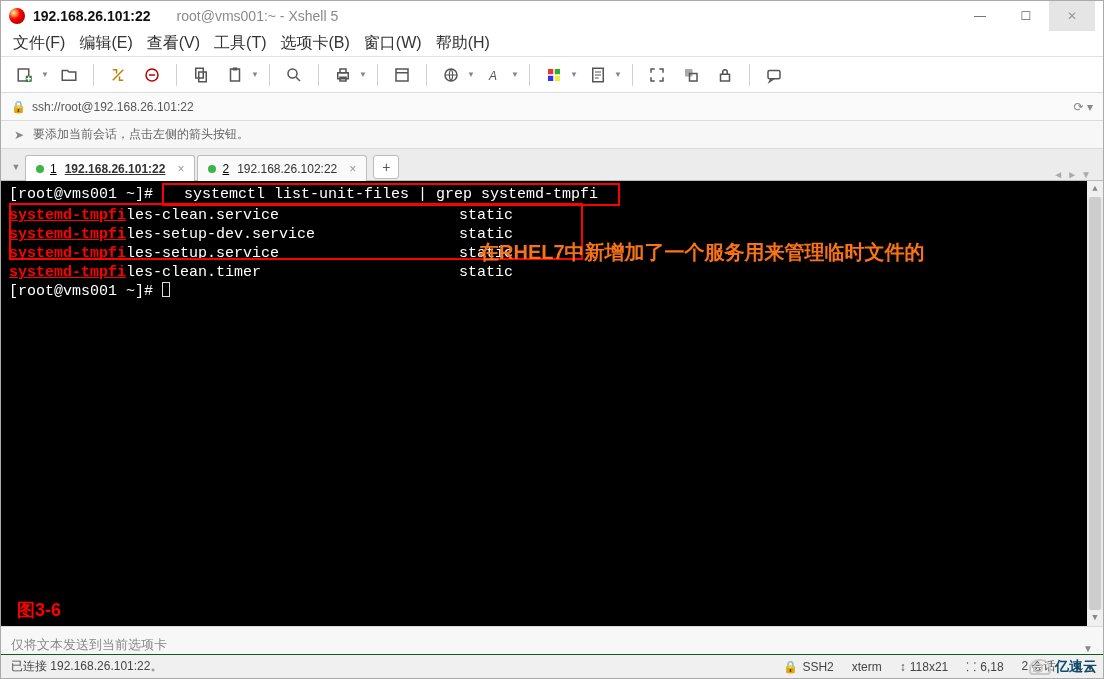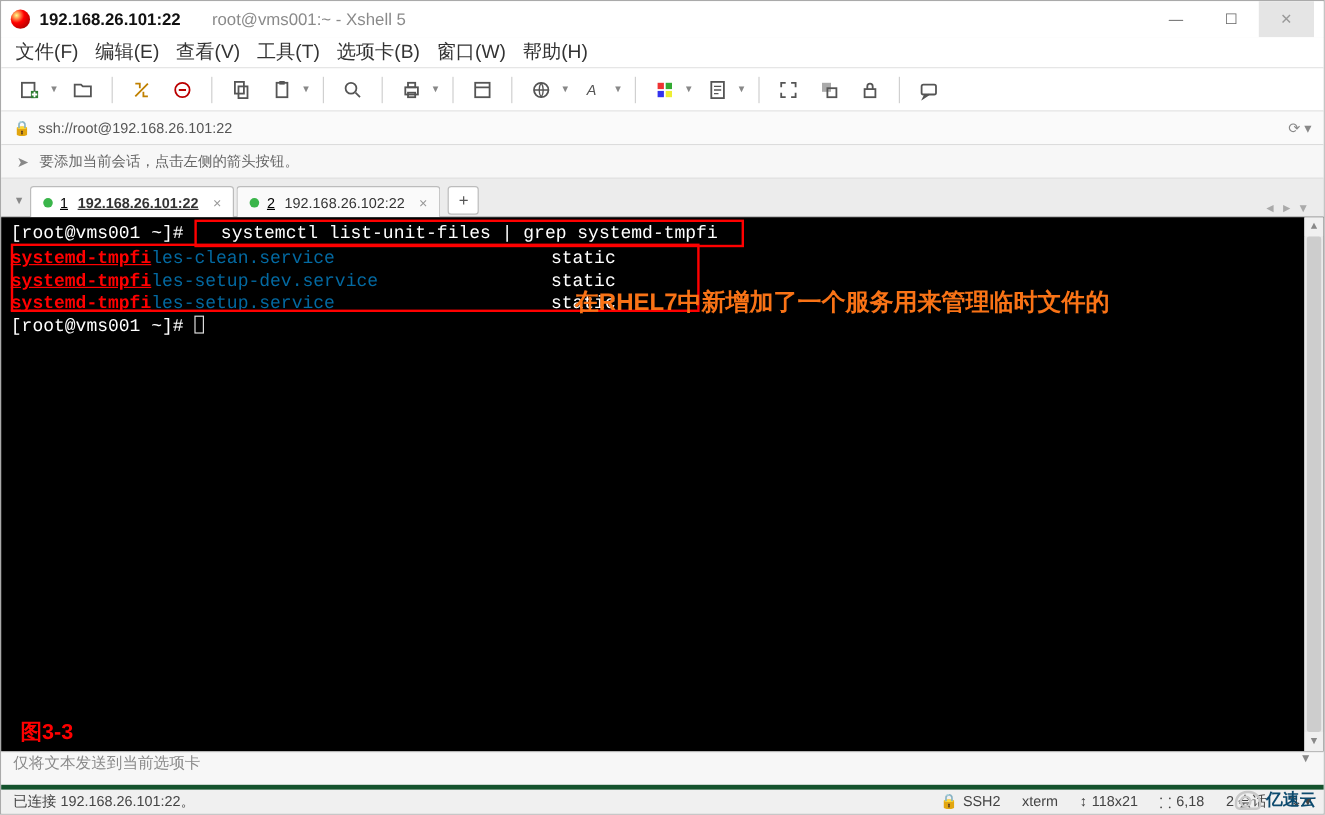--- a/index.html
+++ b/index.html
@@ -42,34 +42,34 @@
 .tab-add { width: 26px; height: 24px; border: 1px solid #bcbcbc; background: #fff; display: flex; align-items: center; justify-content: center; border-radius: 3px; margin-left: 4px; color: #555; font-size: 14px; position: relative; top: -1px; }
 .tab-nav { margin-left: auto; display: flex; gap: 4px; color: #aaa; font-size: 10px; align-items: center; padding-right: 6px; }
 
 .terminal { flex: 1; background: #000; color: #fff; font-family: "Consolas","Courier New",monospace; font-size: 15px; line-height: 19px; padding: 0; position: relative; overflow: hidden; }
 .term-inner { position: absolute; left: 8px; top: 2px; right: 18px; }
 .term-line { white-space: pre; }
 .prompt { color: #fff; }
 .cmd-highlight { border: 2px solid #f00; display: inline-block; padding: 0 20px; background: #000; color: #fff; }
 .red-strip { position: absolute; left: 8px; top: 22px; width: 574px; height: 57px; border: 2px solid #f00; pointer-events: none; }
 .service-red { color: #f00; text-decoration: underline; font-weight: bold; }
-.service-white { color: #0369a1; }
+.service-white { color: #ffffff; }
 .static { color: #fff; margin-top: 30px; }
 .annotation { position: absolute; left: 478px; top: 62px; color: #f97316; font-family: Liberation Sans, sans-serif; font-size: 20px; font-weight: bold; }
 .fig-label { position: absolute; left: 16px; bottom: 6px; color: #f00; font-family: SimSun, Arial; font-size: 18px; font-weight: bold; }
 .cursor { display: inline-block; width: 8px; height: 15px; border: 1px solid #dcdcdc; vertical-align: -2px; }
 .term-scroll { position: absolute; right: 0; top: 0; bottom: 0; width: 16px; background: #f0f0f0; }
 .term-scroll .sbtn { height: 16px; background: #f0f0f0; color: #888; font-size: 9px; display: flex; align-items: center; justify-content: center; }
 .term-scroll .track { position: absolute; top: 16px; bottom: 16px; left: 0; right: 0; background: #eaeaea; }
 .term-scroll .thumb { position: absolute; left: 2px; right: 2px; top: 0; bottom: 0; background: #cdcdcd; border-radius: 2px; }
 
-.sendbar { height: 28px; display: flex; align-items: flex-start; padding: 0 10px; background: #f7f7f7; border-top: 1px solid #dcdcdc; color: #8a8a8a; font-size: 13px; gap: 33px; }
+.sendbar { height: 28px; display: flex; align-items: flex-end; padding: 0 10px; background: #f7f7f7; border-top: 1px solid #dcdcdc; color: #8a8a8a; font-size: 13px; gap: 33px; }
 .sendbar .sb-dd { margin-left: auto; color: #888; font-size: 10px; }
 
-.statusbar { height: 24px; display: flex; align-items: center; padding: 0 10px; background: #f0f0f0; border-top: 4px solid #14532d; color: #444; font-size: 12px; gap: 18px; }
+.statusbar { height: 24px; display: flex; align-items: center; padding: 0 10px; background: #f0f0f0; border-top: 1px solid #14532d; color: #444; font-size: 12px; gap: 18px; }
 .statusbar .conn { flex: 0 0 auto; }
 .statusbar .spacer { flex: 1; }
 .statusbar .cell { display: flex; align-items: center; gap: 4px; }
 .statusbar .lock { color: #8a8a8a; }
 
 .watermark { position: absolute; right: 6px; bottom: 2px; display: flex; align-items: center; gap: 4px; color: #0c4a6e; font-size: 14px; font-weight: bold; pointer-events: none; }
 .watermark .wm-icon { width: 22px; height: 16px; border: 2px solid #c8c8c8; border-radius: 10px 10px 4px 4px; position: relative; }
 .watermark .wm-icon::before { content: ""; position: absolute; width: 6px; height: 6px; border: 2px solid #c8c8c8; border-radius: 50%; left: 2px; top: 2px; }
 </style>
 </head>
@@ -251,25 +251,26 @@
       <span>▼</span>
     </div>
   </div>
 
   <div class="terminal">
     <div class="term-inner" id="term-inner">
         <div class="term-line"><span class="prompt">[root@vms001 ~]# </span><span class="cmd-highlight">systemctl list-unit-files | grep systemd-tmpfi</span></div>
         <div class="term-line"><span class="service-red">systemd-tmpfi</span><span class="service-white">les-clean.service</span>                    <span class="static">static</span></div>
         <div class="term-line"><span class="service-red">systemd-tmpfi</span><span class="service-white">les-setup-dev.service</span>                <span class="static">static</span></div>
         <div class="term-line"><span class="service-red">systemd-tmpfi</span><span class="service-white">les-setup.service</span>                    <span class="static">static</span></div>
+        <div class="term-line"><span class="service-red">systemd-tmpfi</span><span class="service-white">les-clean.timer</span>                      <span class="static">static</span></div>
         <div class="term-line"><span class="prompt">[root@vms001 ~]# </span><span class="cursor"></span></div>
       </div>
     <div class="red-strip"></div>
     <div class="annotation">在RHEL7中新增加了一个服务用来管理临时文件的</div>
-    <div class="fig-label">图3-3</div>
+    <div class="fig-label">图3-6</div>
     <div class="term-scroll">
       <div class="sbtn">▲</div>
       <div class="track">
           <div class="thumb"></div>
         </div>
       <div class="sbtn" style="position:absolute;bottom:0;width:100%">▼</div>
     </div>
   </div>
 
   <div class="sendbar">

